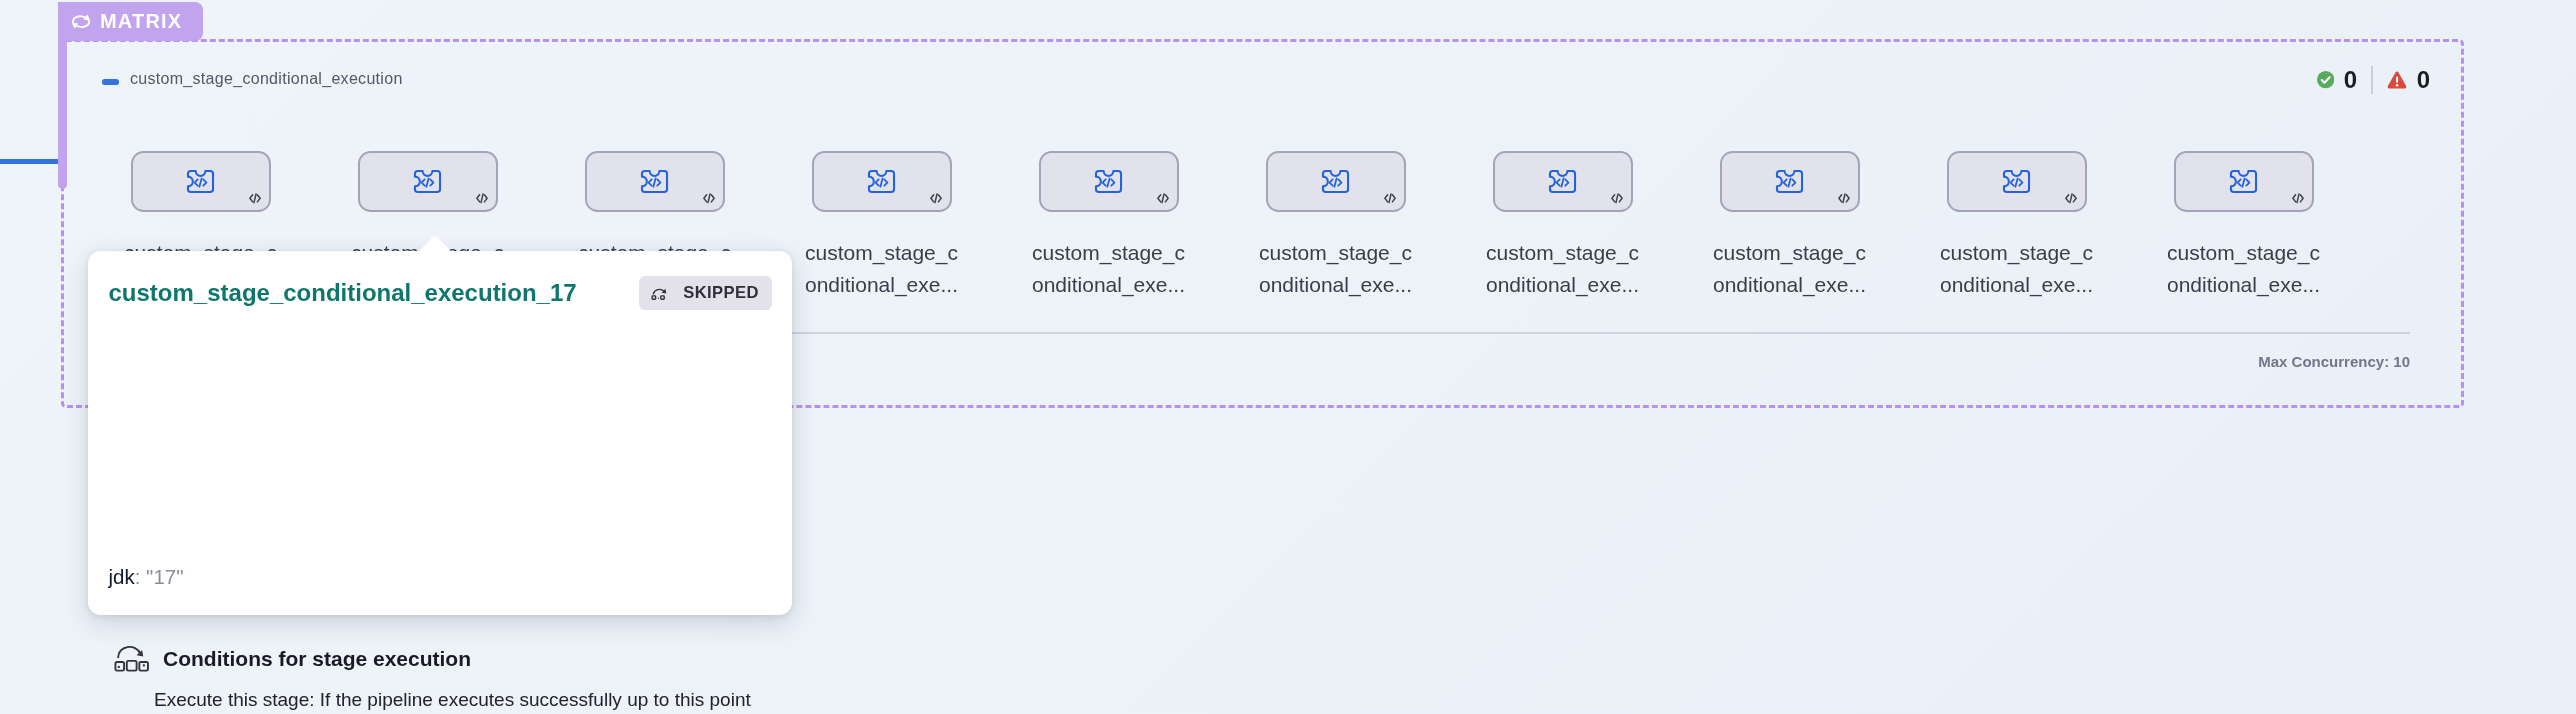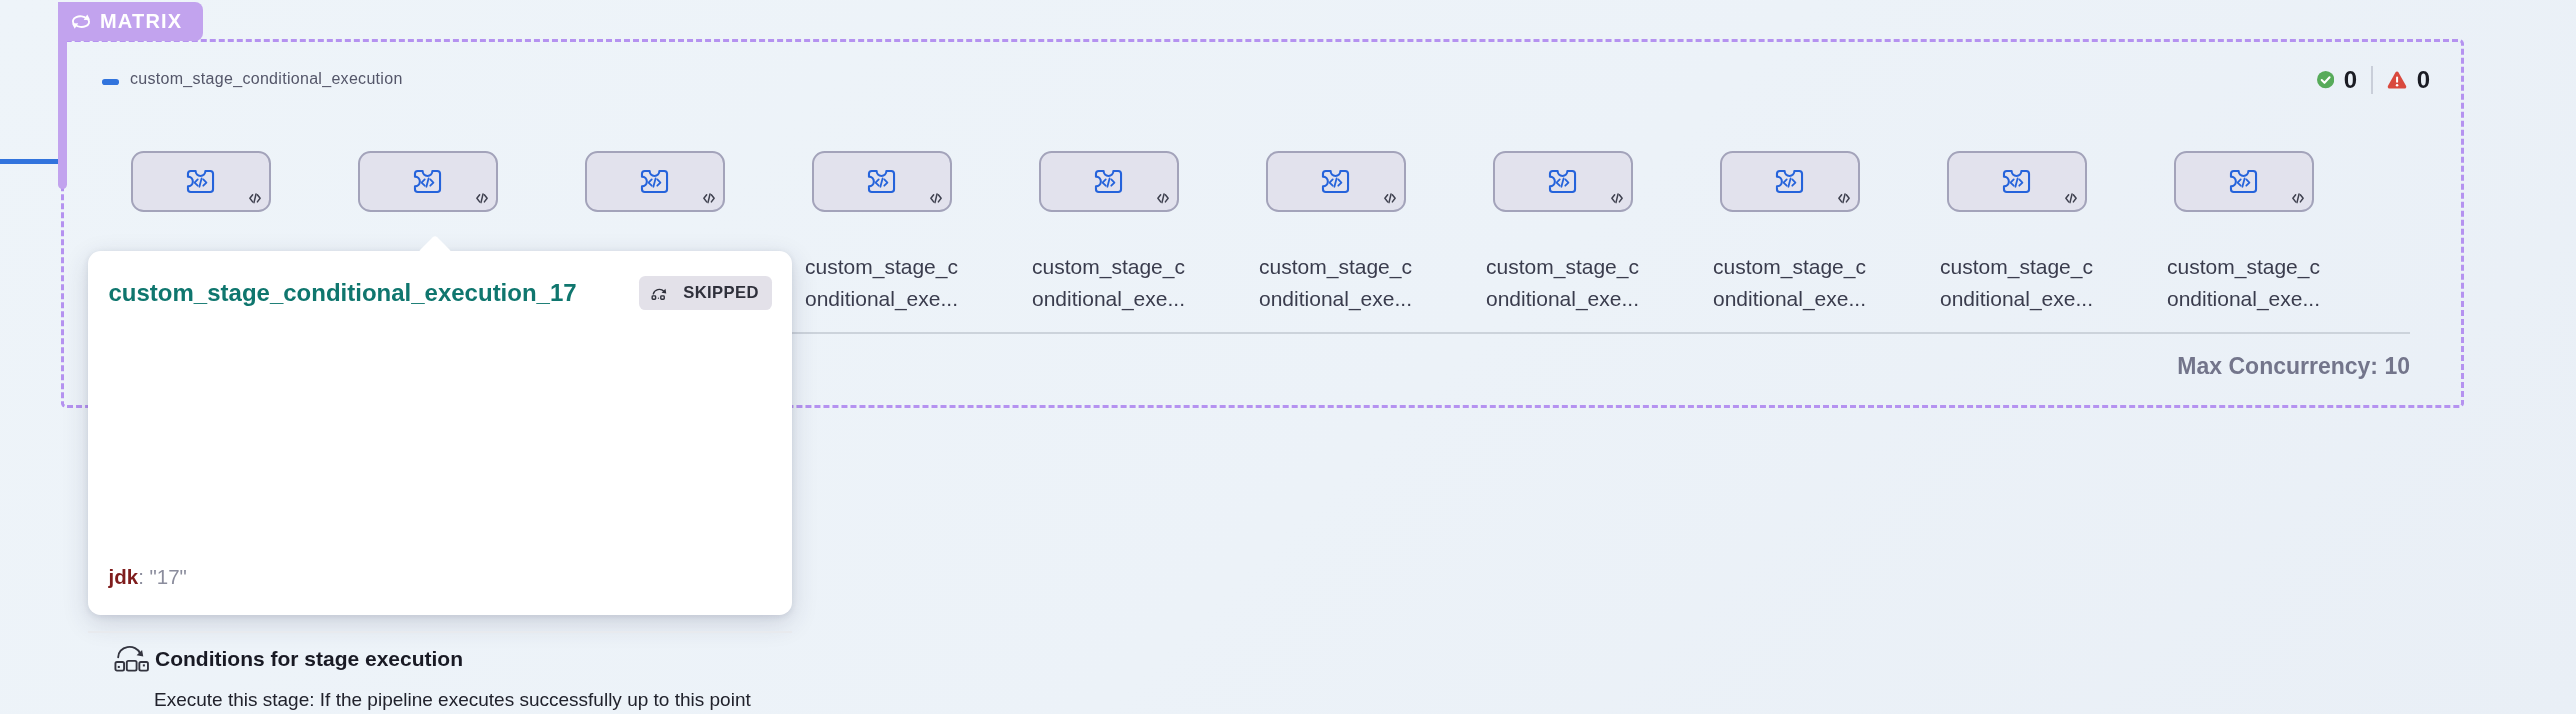--- a/index.html
+++ b/index.html
@@ -44,50 +44,50 @@
 
   
   .stage { position:absolute; top:151px; width:227px; display:flex; flex-direction:column; align-items:center; }
   .stage-card {
     width:140px; height:61px; background:#e2e2ed;
     border:2.4px solid #a3a3ba; border-radius:12.6px;
     position:relative; display:flex; align-items:center; justify-content:center;
     cursor:pointer;
   }
   .stage-card .mini-code { position:absolute; right:8px; bottom:5.5px; }
-  .stage-label { margin-top:39px; text-align:center; font-size:21px; line-height:32px; color:#3a3c4d; }
+  .stage-label { margin-top:25px; text-align:center; font-size:21px; line-height:32px; color:#3a3c4d; }
   .stage-label span { display:block; }
 
   
   .footer-divider { position:absolute; left:114px; top:332px; width:2296px; height:1.6px; background:#ccd3db; }
-  .max-concurrency { position:absolute; top:353px; right:166px; font-size:23px; font-weight:bold; color:#73758b; }
+  .max-concurrency { position:absolute; top:353px; right:166px; font-size:15px; font-weight:bold; color:#73758b; }
 
   
   .popover {
     position:absolute; left:88px; top:251px; width:704px; height:364px;
     background:#fff; border-radius:12.6px;
     box-shadow:0 8px 27px rgba(42,45,80,.16), 0 1.6px 6.3px rgba(42,45,80,.10);
     z-index:10;
   }
   .popover .caret {
     position:absolute; left:335px; top:-11px; width:24px; height:24px;
     background:#fff; transform:rotate(45deg); border-radius:3.2px;
   }
   .pop-head { position:absolute; left:20.5px; right:20.5px; top:25px; display:flex; align-items:center; justify-content:space-between; }
   .pop-title { font-size:24px; font-weight:bold; color:#0f766e; }
   .status-badge {
     display:flex; align-items:center; gap:14px;
     background:#e3e1e9; border-radius:6.3px; padding:7px 12.6px;
     font-size:16.6px; font-weight:bold; color:#2f303b; letter-spacing:0.4px;
   }
   .pop-param { position:absolute; left:20.5px; top:314px; font-size:20.5px; }
-  .pop-param .k { font-weight:bold; color:#7f1d1d; }
+  .pop-param .k { font-weight:normal; color:#0f172a; }
   .pop-param .v { color:#8b8d9d; }
   .pop-divider { position:absolute; left:0; right:0; top:380px; height:1.6px; background:#e8eaee; }
-  .cond-head { position:absolute; left:26px; top:393px; display:flex; align-items:center; gap:6px; }
+  .cond-head { position:absolute; left:26px; top:393px; display:flex; align-items:center; gap:14px; }
   .cond-title { font-size:21px; font-weight:bold; color:#191a24; }
   .exec-text { position:absolute; left:66px; top:438px; font-size:19px; color:#21222c; }
 </style>
 </head>
 <body>
 
 <div id="canvas">
 
   <div class="connector"></div>
 

